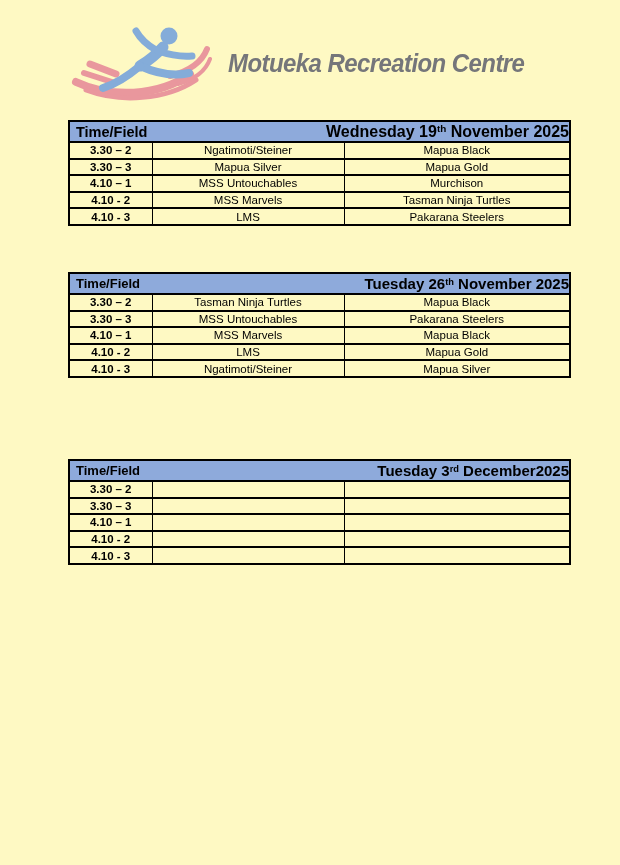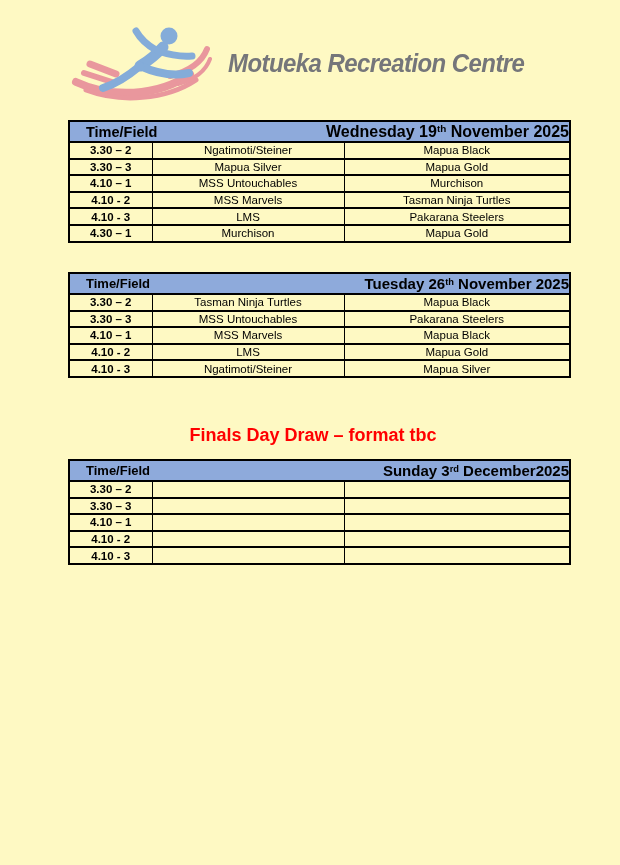--- a/index.html
+++ b/index.html
@@ -41,21 +41,21 @@
     padding: 0; text-align: center; vertical-align: middle;
     white-space: nowrap; overflow: hidden;
     color: #000;
   }
   table.sched th.hdr-cell {
     background: #8EAADB;
     height: 19px; position: relative;
     font-weight: bold;
   }
   .tf-label {
-    position: absolute; left: 16px; top: 0; height: 100%;
+    position: absolute; left: 6px; top: 0; height: 100%;
     display: flex; align-items: center;
     font-weight: bold;
   }
   .date-label { display: block; width: 100%; text-align: right; font-weight: bold; }
   #table-week1 .tf-label  { font-size: 14.5px; }
   #table-week1 .date-label { font-size: 16px; }
   #table-week2 .tf-label, #table-finals .tf-label { font-size: 13px; }
   #table-week2 .date-label, #table-finals .date-label { font-size: 15px; }
 
   .sup { font-size: 0.62em; position: relative; top: -0.45em; }
@@ -130,25 +130,20 @@
     <tr>
       <td class="time-cell">4.10 - 2</td>
       <td>MSS Marvels</td>
       <td>Tasman Ninja Turtles</td>
     </tr>
     <tr>
       <td class="time-cell">4.10 - 3</td>
       <td>LMS</td>
       <td>Pakarana Steelers</td>
     </tr>
-    <tr>
-      <td class="time-cell">4.30 – 1</td>
-      <td>Murchison</td>
-      <td>Mapua Gold</td>
-    </tr>
   </tbody>
     </table>
 
   <table class="sched" id="table-week2">
     <colgroup>
         <col class="c-time">
         <col class="c-home">
         <col class="c-away">
       </colgroup>
     <tbody>
@@ -179,33 +174,32 @@
       <td>Mapua Gold</td>
     </tr>
     <tr>
       <td class="time-cell">4.10 - 3</td>
       <td>Ngatimoti/Steiner</td>
       <td>Mapua Silver</td>
     </tr>
   </tbody>
     </table>
 
-  <div class="finals-heading">Finals Day Draw – format tbc</div>
 
   <table class="sched" id="table-finals">
     <colgroup>
         <col class="c-time">
         <col class="c-home">
         <col class="c-away">
       </colgroup>
     <tbody>
         <tr>
       <th class="hdr-cell" colspan="3">
         <span class="tf-label">Time/Field</span>
-        <span class="date-label"><span>Sunday 3</span><span class="sup">rd</span><span> December2025</span></span>
+        <span class="date-label"><span>Tuesday 3</span><span class="sup">rd</span><span> December2025</span></span>
       </th>
     </tr>
     <tr>
       <td class="time-cell">3.30 – 2</td>
       <td></td>
       <td></td>
     </tr>
     <tr>
       <td class="time-cell">3.30 – 3</td>
       <td></td>

